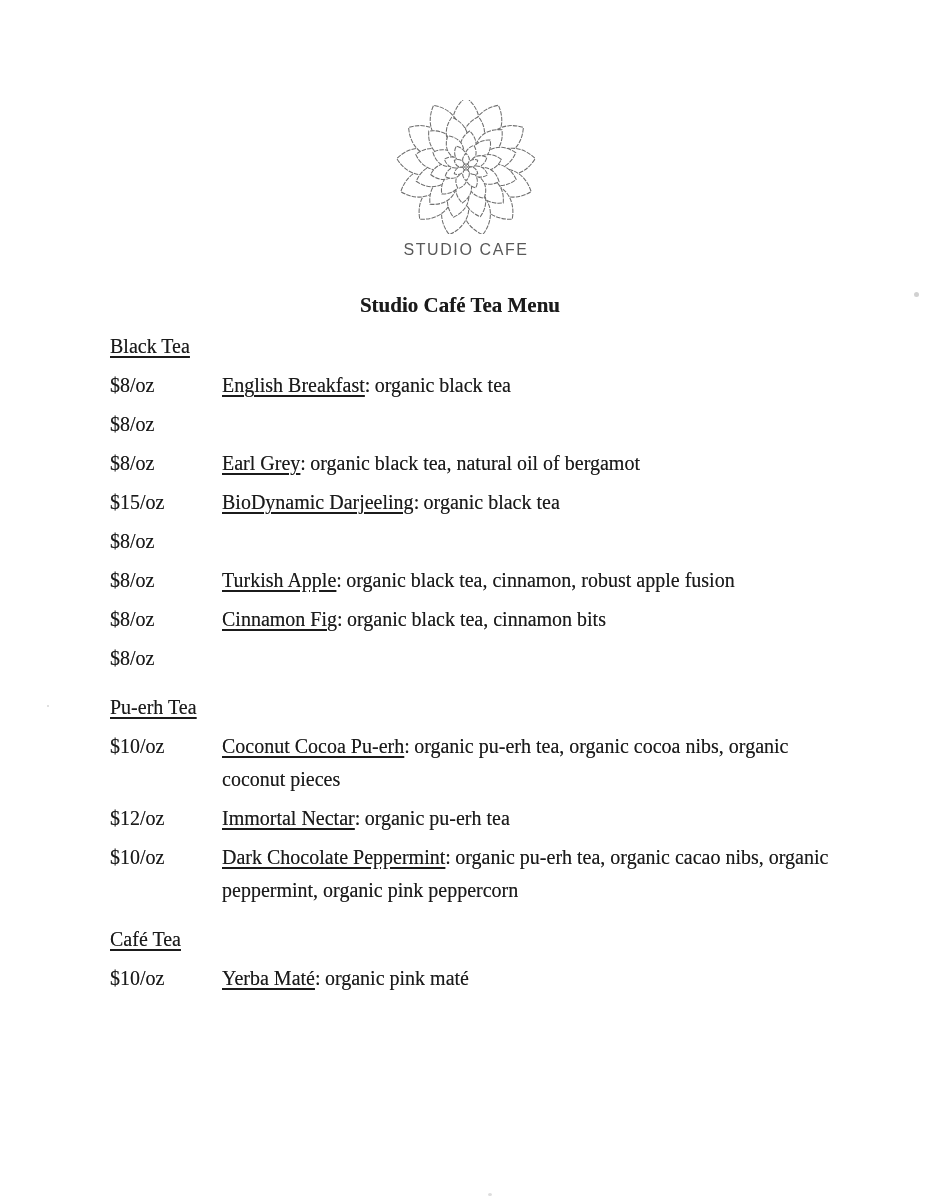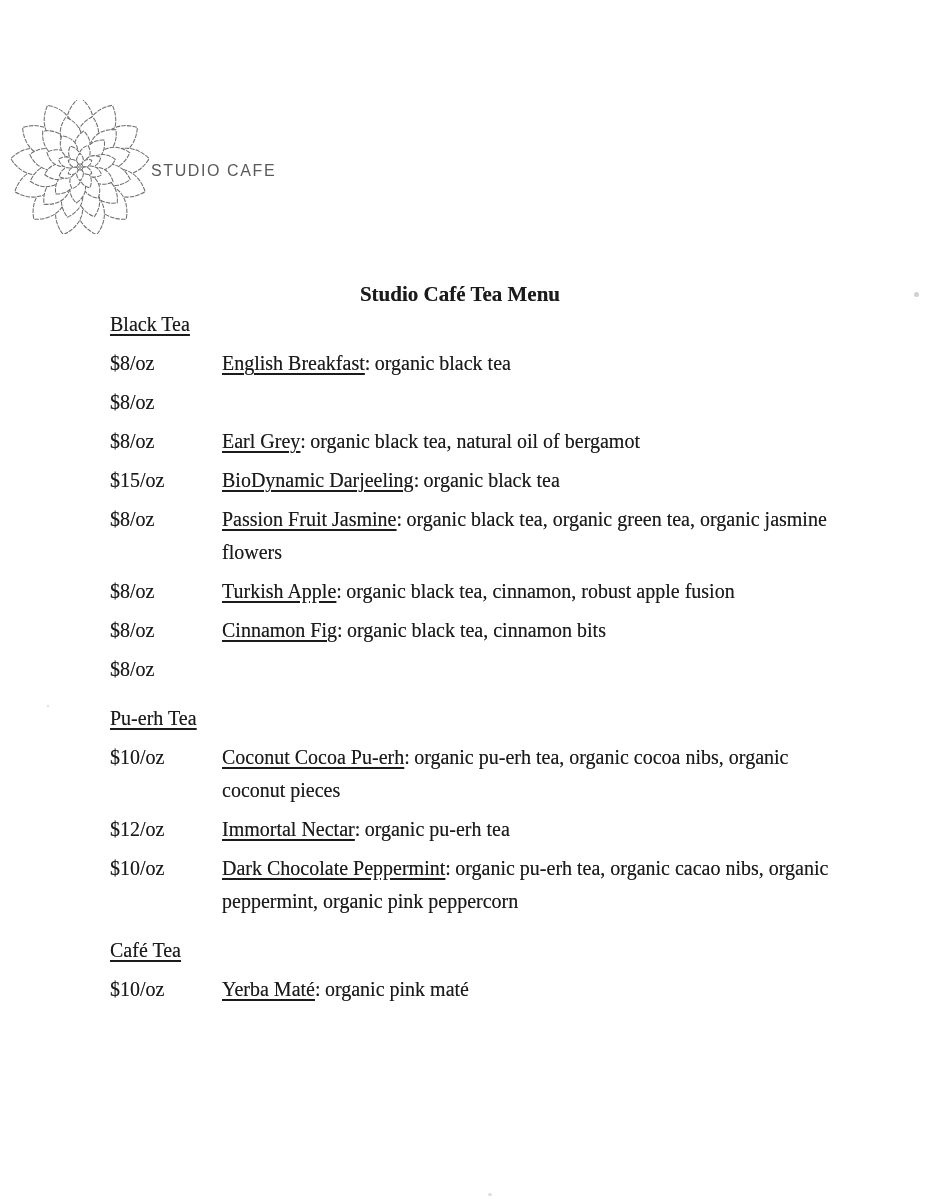--- a/index.html
+++ b/index.html
@@ -14,22 +14,22 @@
     text-shadow: 0 0 0.5px rgba(20,20,20,0.55); 
   }
 
   
   .logo-block {
     position: absolute;
     top: 100px;
     left: 0;
     width: 932px;
     display: flex;
+    flex-direction: column;
     align-items: center;
-    padding-left: 9px;
   }
   .logo-flower { width: 142px; height: 134px; }
   .brand-name {
     margin-top: 3px;
     font-family: "Liberation Sans", sans-serif;
     font-size: 16px;
     letter-spacing: 1.6px;
     color: #595959;
     text-shadow: none;
   }
@@ -37,21 +37,21 @@
   
   .content {
     position: absolute;
     top: 280px;
     left: 110px;
     width: 700px;
     font-size: 20px;
     line-height: 33px;
   }
   .menu-title {
-    margin: 1px;
+    margin: 12px;
     text-align: center;
     font-size: 21px;
     line-height: 26px;
     font-weight: bold;
   }
   .menu-section { margin-top: 16px; }
   .menu-section:first-of-type { margin-top: 0; font-family: Liberation Serif, serif; }
   .section-heading {
     display: inline-block;
     margin-bottom: 6px;
@@ -165,21 +165,20 @@
     <div class="row-desc"><span class="tea-name">Earl Grey</span><span>:</span><span class="tea-ingredients">organic black tea, natural oil of bergamot</span></div>
   </div>
 
   <div class="menu-row">
     <div class="row-price">$15/oz</div>
     <div class="row-desc"><span class="tea-name">BioDynamic Darjeeling</span><span>:</span><span class="tea-ingredients">organic black tea</span></div>
   </div>
 
   <div class="menu-row">
     <div class="row-price">$8/oz</div>
-    <div class="row-desc"><span class="tea-name">Passion Fruit Jasmine</span><span>:</span><span class="tea-ingredients">organic black tea, organic green tea, organic jasmine flowers</span></div>
   </div>
 
   <div class="menu-row">
     <div class="row-price">$8/oz</div>
     <div class="row-desc"><span class="tea-name">Turkish Apple</span><span>:</span><span class="tea-ingredients">organic black tea, cinnamon, robust apple fusion</span></div>
   </div>
 
   <div class="menu-row">
     <div class="row-price">$8/oz</div>
     <div class="row-desc"><span class="tea-name">Cinnamon Fig</span><span>:</span><span class="tea-ingredients">organic black tea, cinnamon bits</span></div>

